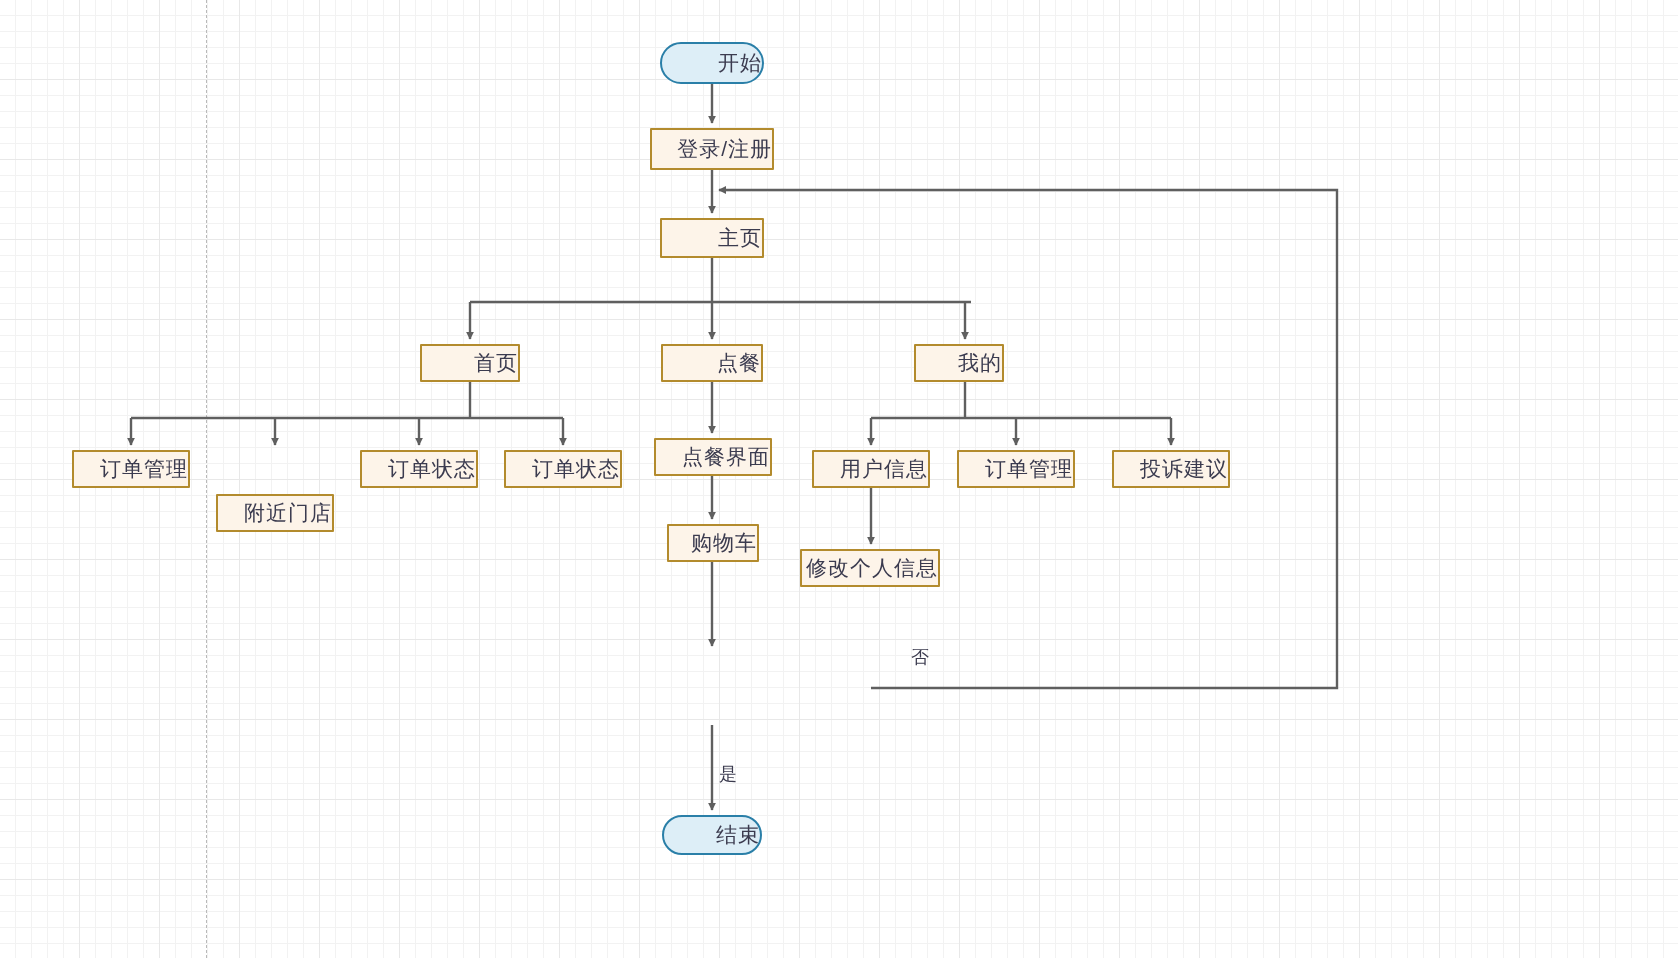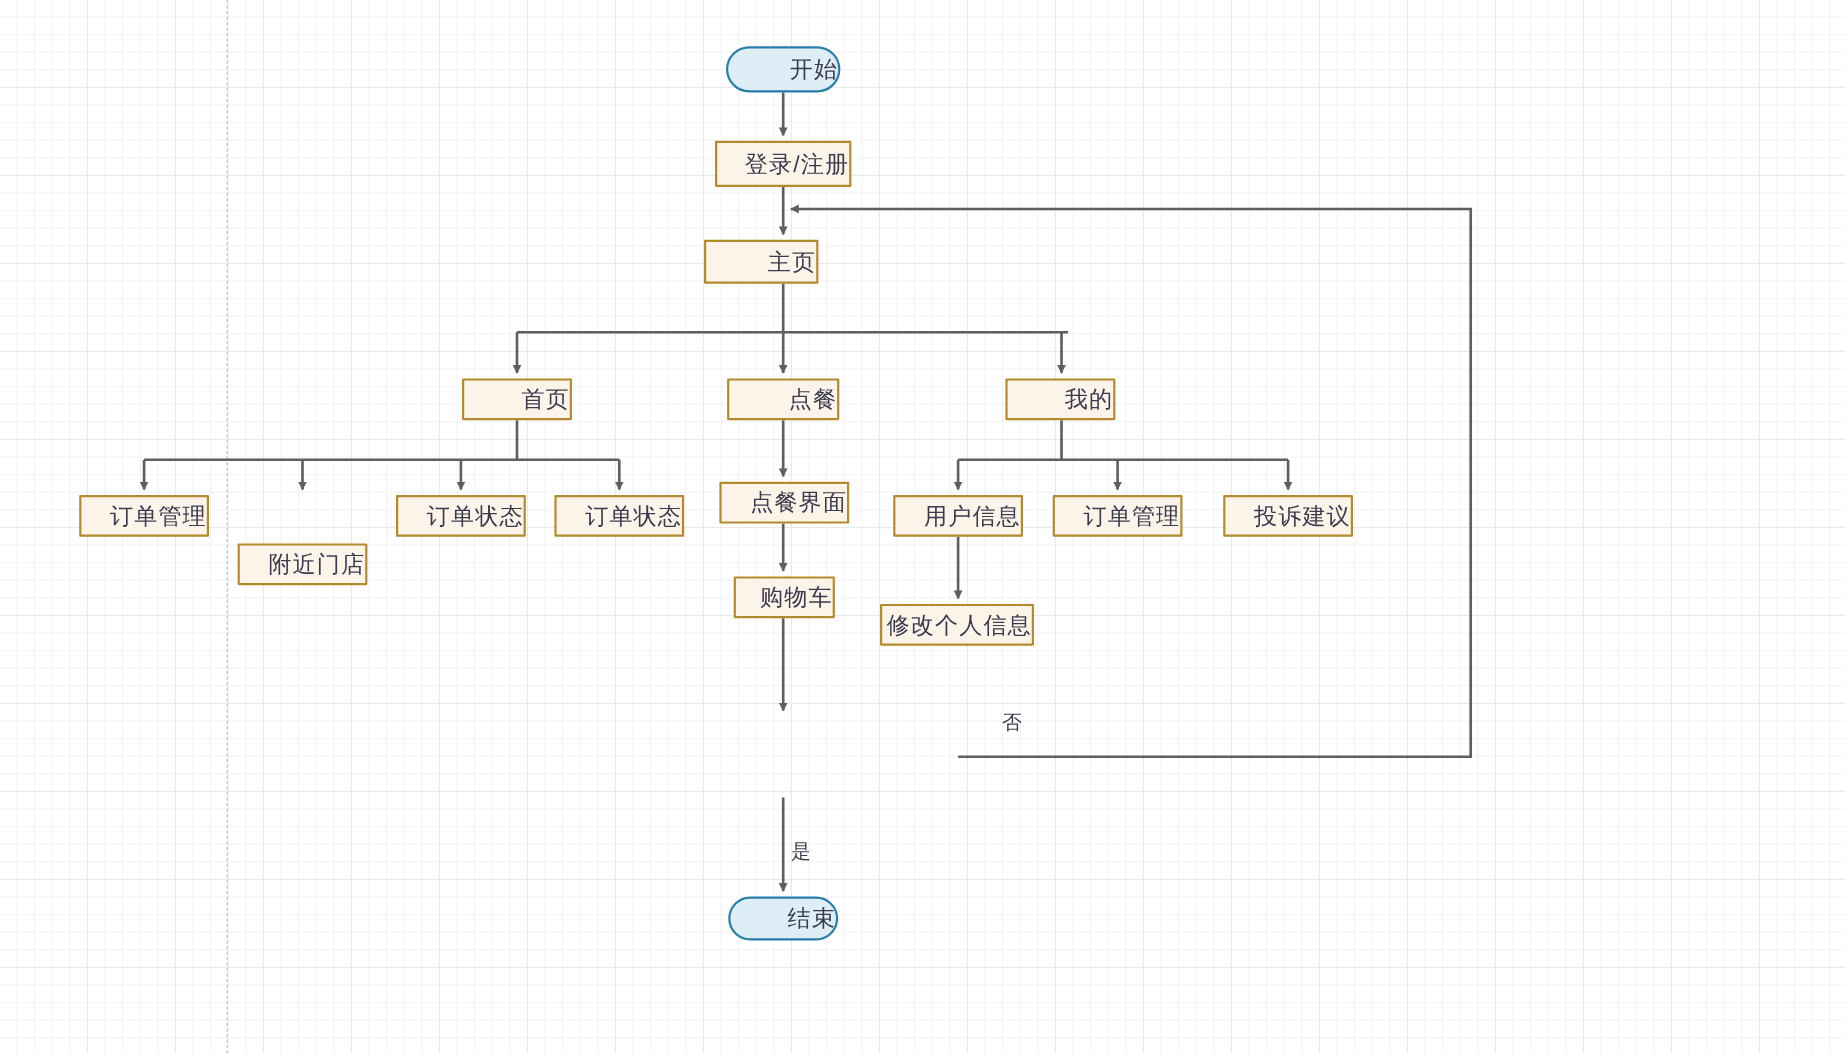--- a/index.html
+++ b/index.html
@@ -138,33 +138,33 @@
   </svg>
 
   <div class="node terminator" style="left:660px; top:42px; width:104px; height:42px;">
     <span>开始</span>
   </div>
 
   <div class="node process" style="left:650px; top:128px; width:124px; height:42px;">
     <span>登录/注册</span>
   </div>
 
-  <div class="node process" style="left:640px; top:218px; width:104px; height:40px;">
+  <div class="node process" style="left:660px; top:218px; width:104px; height:40px;">
     <span>主页</span>
   </div>
 
   <div class="node process" style="left:420px; top:344px; width:100px; height:38px;">
     <span>首页</span>
   </div>
 
   <div class="node process" style="left:661px; top:344px; width:102px; height:38px;">
     <span>点餐</span>
   </div>
 
-  <div class="node process" style="left:914px; top:344px; width:100px; height:38px;padding-left:36px;">
+  <div class="node process" style="left:914px; top:344px; width:90px; height:38px;padding-left:36px;">
     <span>我的</span>
   </div>
 
   <div class="node process" style="left:72px; top:450px; width:118px; height:38px;">
     <span>订单管理</span>
   </div>
 
   <div class="node process" style="left:216px; top:450px; width:118px; height:38px;margin-top:44px;">
     <span>附近门店</span>
   </div>

